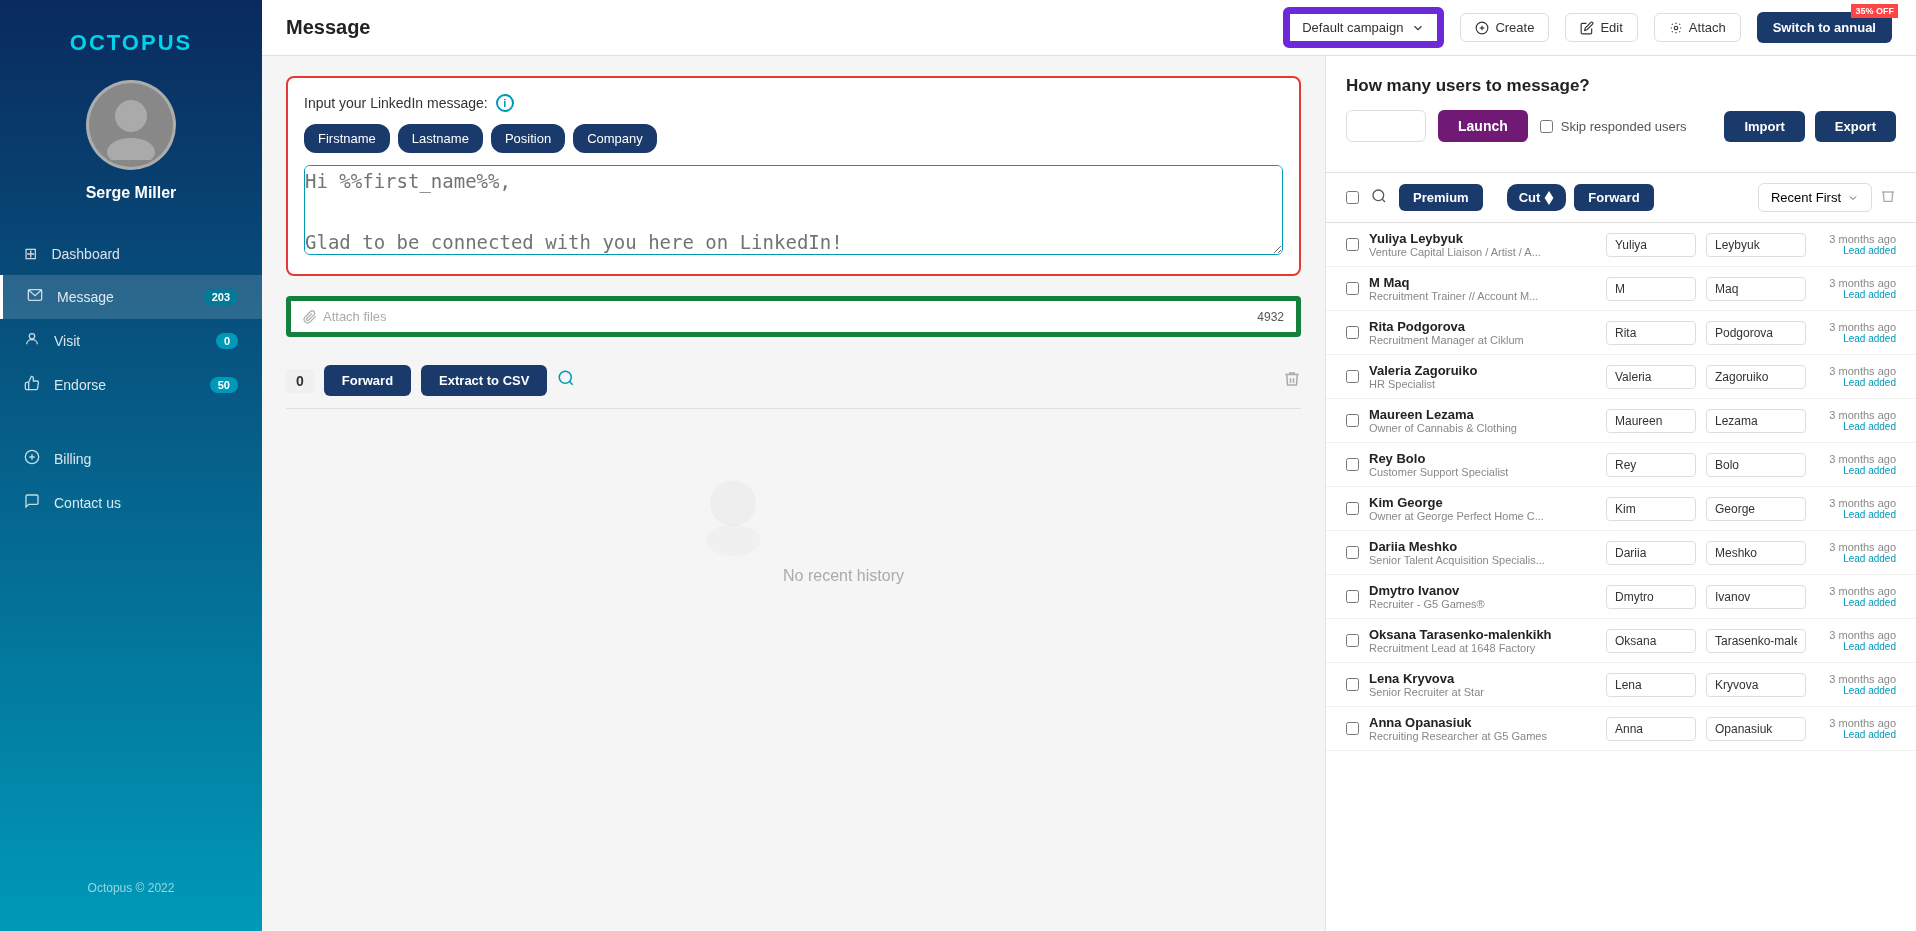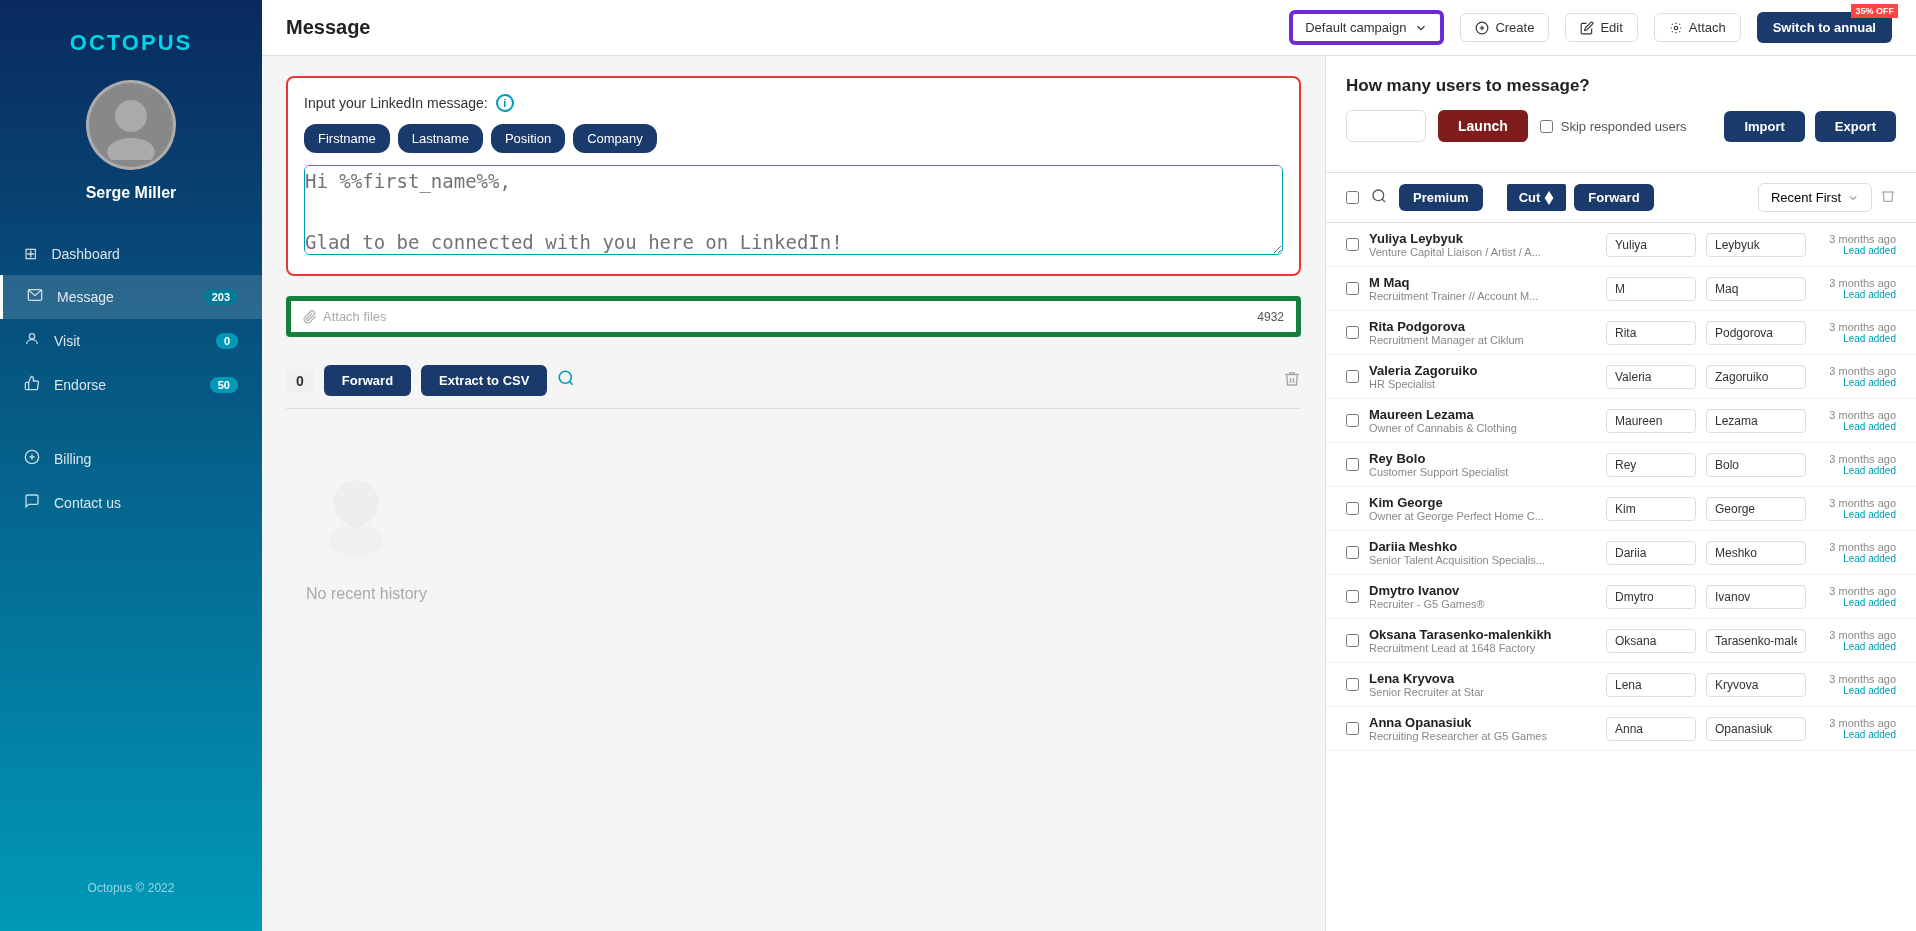--- a/index.html
+++ b/index.html
@@ -113,21 +113,21 @@
     }
     .topbar-right {
       display: flex;
       align-items: center;
       gap: 16px;
     }
     .campaign-selector {
       display: flex;
       align-items: center;
       gap: 8px;
-      border: 4px solid #6d28d9;
+      border: 7px solid #6d28d9;
       border-radius: 6px;
       padding: 6px 12px;
       cursor: pointer;
       background: white;
       font-size: 13px;
       color: #333;
     }
     .topbar-btn {
       display: flex;
       align-items: center;
@@ -303,22 +303,22 @@
       border: none;
       cursor: pointer;
       color: #aaa;
       font-size: 16px;
       margin-left: auto;
     }
 
     
     .no-history {
       display: flex;
-      flex-direction: column;
-      align-items: flex-start;
+      flex-direction: row;
+      align-items: flex-end;
       justify-content: center;
       padding: 60px 20px;
       color: #bbb;
     }
     .no-history-icon {
       width: 100px;
       height: 100px;
       margin-bottom: 16px;
       opacity: 0.25;
     }
@@ -354,21 +354,21 @@
     }
     .launch-input {
       border: 1px solid #ddd;
       border-radius: 6px;
       padding: 7px 12px;
       width: 80px;
       font-size: 14px;
       outline: none;
     }
     .launch-btn {
-      background: #7f1d1d;
+      background: #701a75;
       color: white;
       border: none;
       border-radius: 6px;
       padding: 8px 20px;
       font-size: 14px;
       font-weight: 700;
       cursor: pointer;
     }
     .skip-row {
       display: flex;
@@ -423,21 +423,21 @@
       font-weight: 600;
       cursor: pointer;
     }
     .cut-btn {
       display: flex;
       align-items: center;
       gap: 4px;
       background: #1a3a6b;
       color: white;
       border: none;
-      border-radius: 2px;
+      border-radius: 10px;
       padding: 6px 12px;
       font-size: 13px;
       font-weight: 600;
       cursor: pointer;
       margin-left: 16px;
     }
     .forward-filter-btn {
       background: #1a3a6b;
       color: white;
       border: none;

